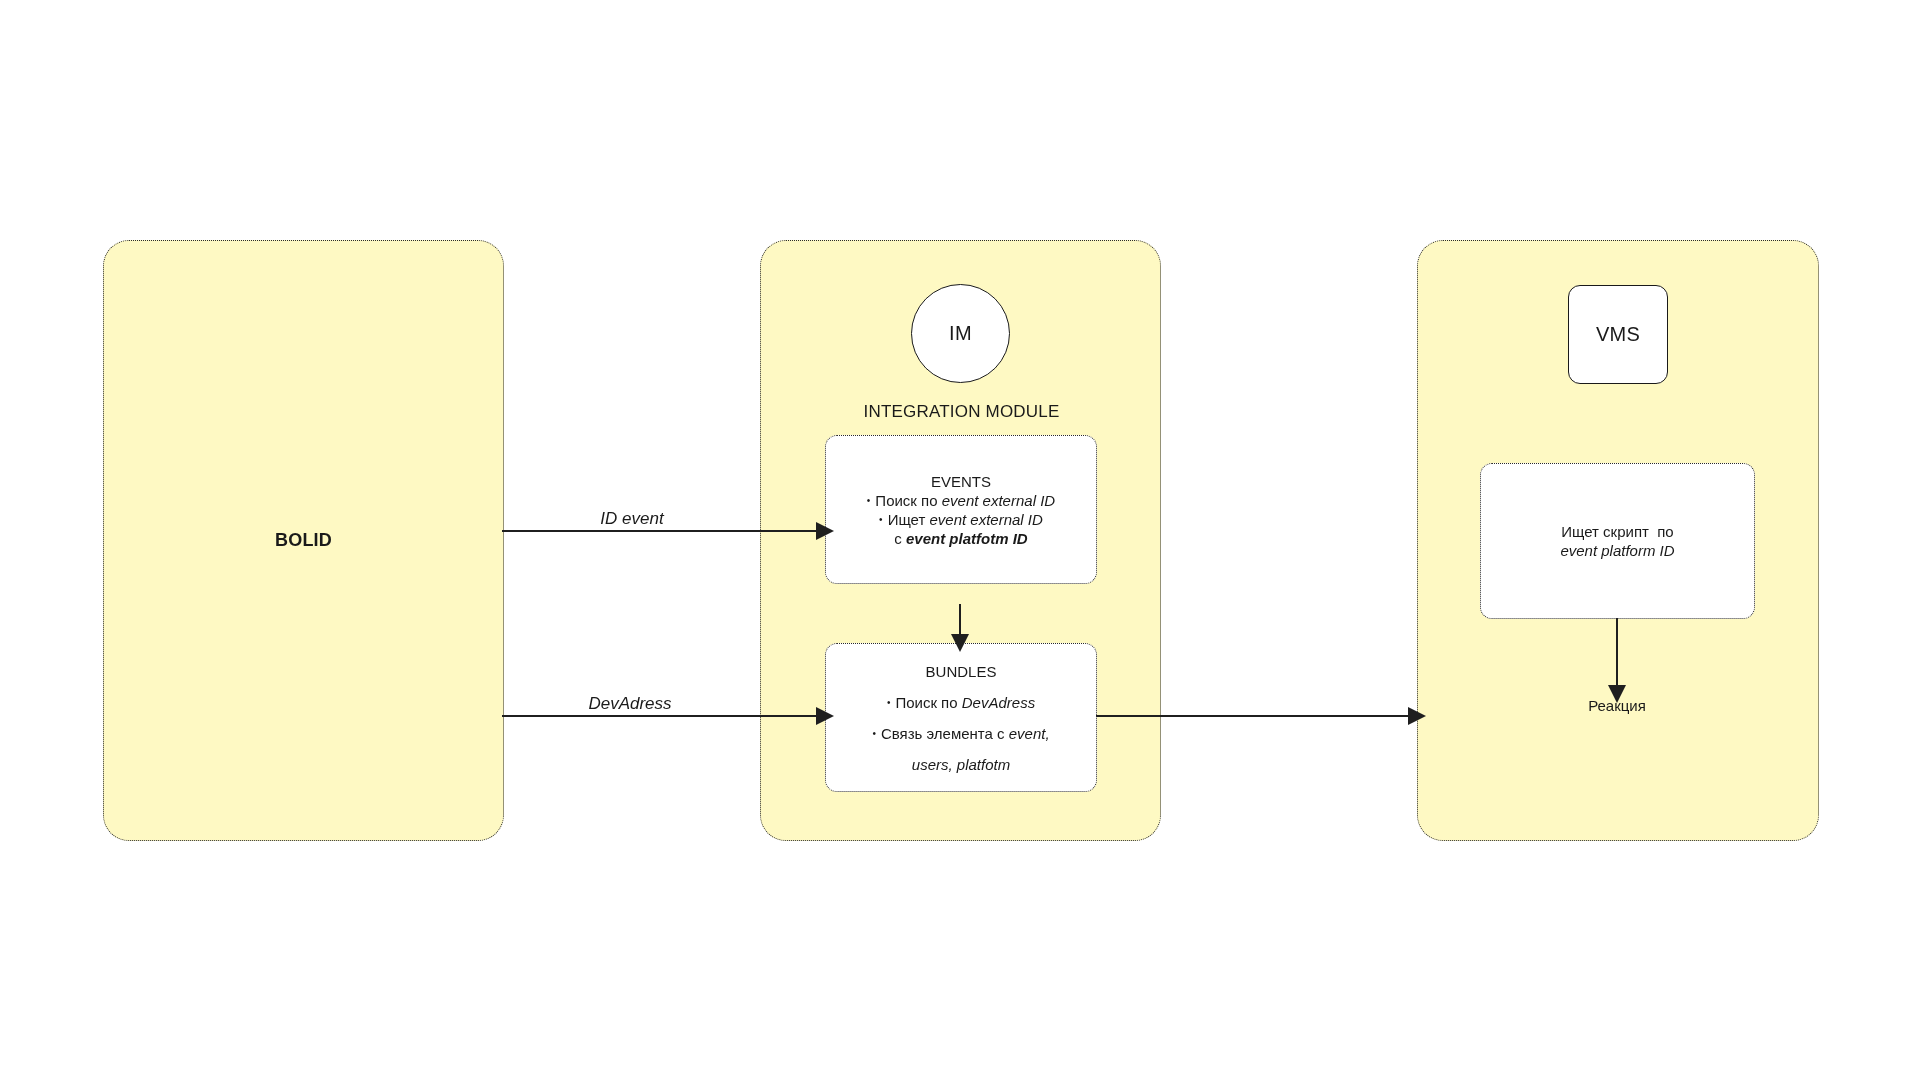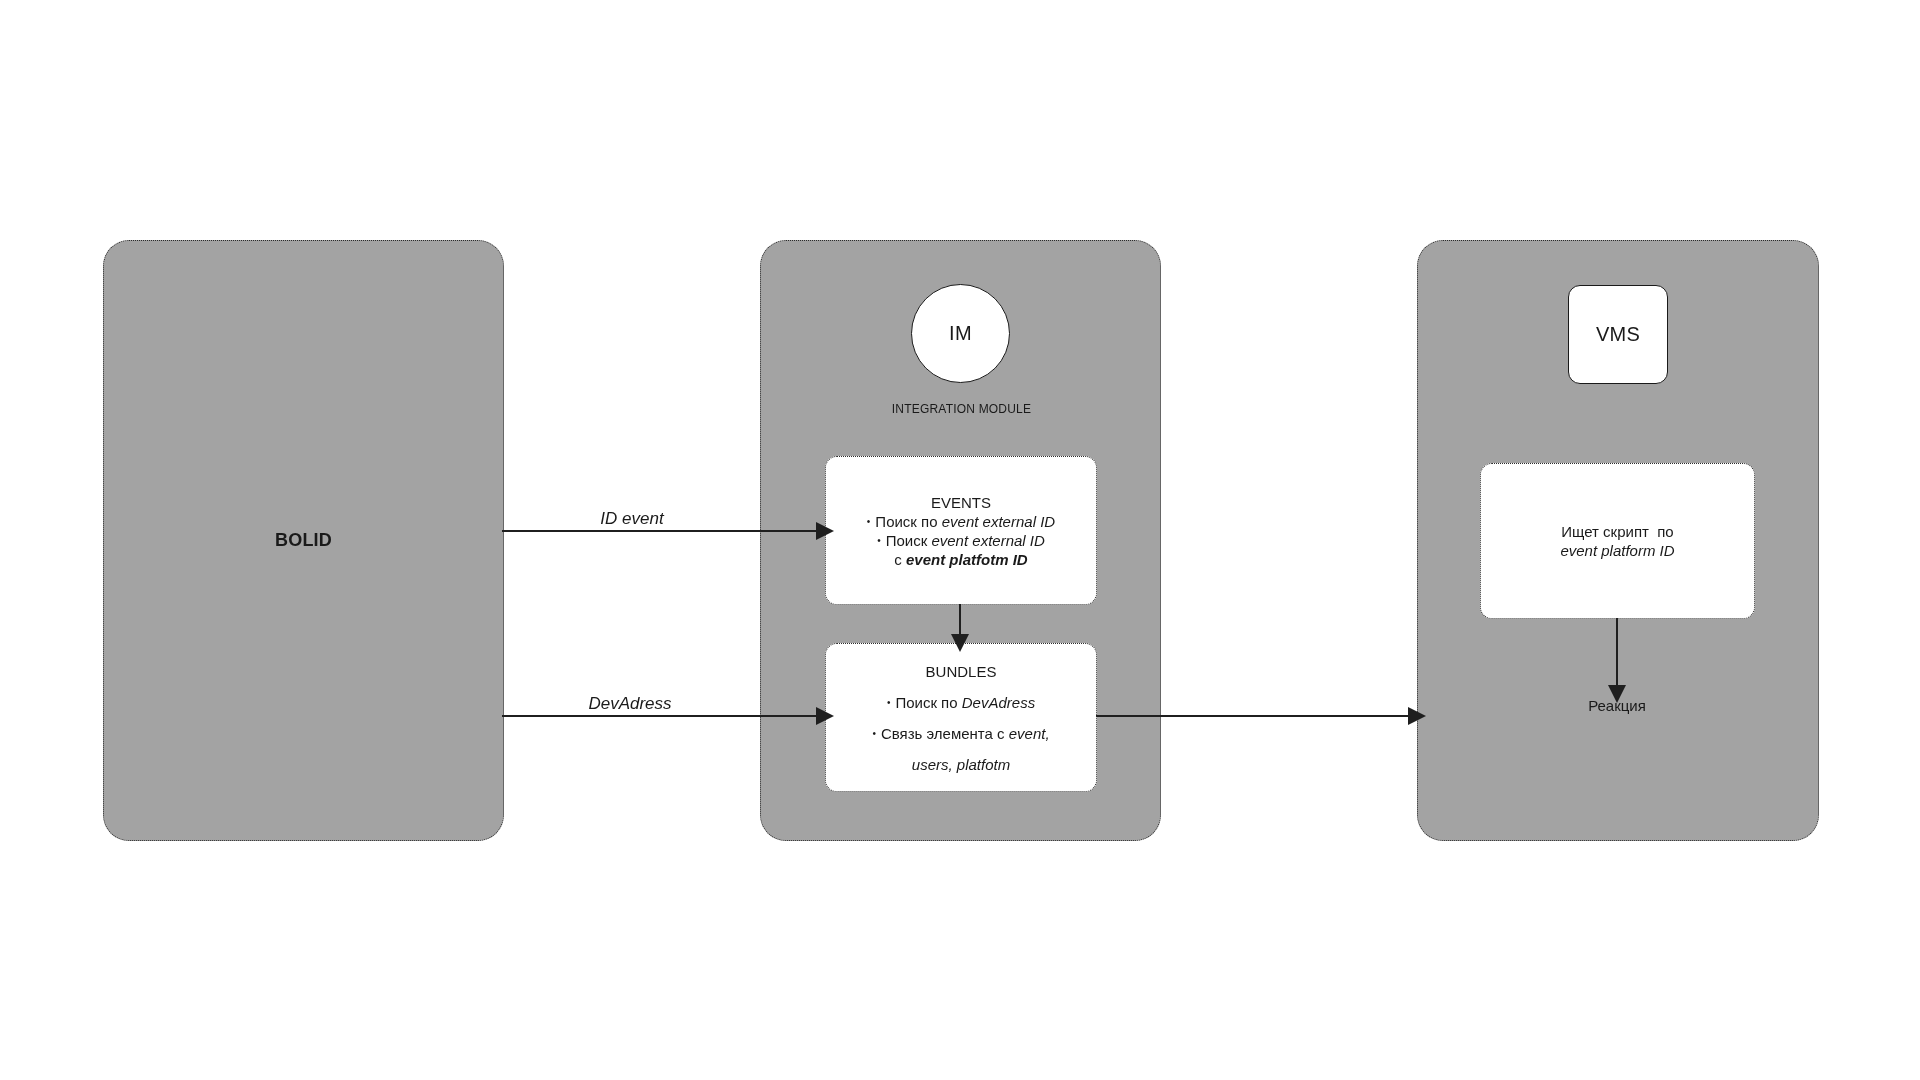--- a/index.html
+++ b/index.html
@@ -3,49 +3,49 @@
 <meta charset="utf-8">
 <style>
   html,body{margin:0;padding:0;background:#fff;}
   body{font-family:"Liberation Sans", sans-serif; color:#1a1a1a;}
   .canvas{position:relative;width:1920px;height:1080px;background:#ffffff;overflow:hidden;}
 
   .container{
     position:absolute;
     border:1.4px dotted #2b2b2b;
     border-radius:26px;
-    background:#a3a3a3;
+    background:#fef9c3;
   }
   .bolid-box{left:103px;top:240px;width:399px;height:599px;
     display:flex;align-items:center;justify-content:center;}
   .bolid-title{font-weight:700;font-size:18px;letter-spacing:.2px;}
 
   .im-container{left:760px;top:240px;width:399px;height:599px;}
   .vms-container{left:1417px;top:240px;width:400px;height:599px;}
 
   .badge{
     position:absolute;border:1.6px solid #1a1a1a;background:#fff;
     display:flex;align-items:center;justify-content:center;
     font-size:20px;letter-spacing:.3px;
   }
   .im-circle{left:911px;top:284px;width:97px;height:97px;border-radius:50%;text-align:center;}
   .vms-square{left:1568px;top:285px;width:98px;height:97px;border-radius:12px;}
 
   .section-title{
     position:absolute;left:760px;top:402px;width:403px;
-    text-align:center;font-size:12px;letter-spacing:.2px;
+    text-align:center;font-size:17px;letter-spacing:.2px;
   }
 
   .node{
     position:absolute;
     border:1.4px dotted #2b2b2b;border-radius:12px;background:#fff;
     display:flex;flex-direction:column;justify-content:center;
     text-align:center;font-size:15px;line-height:19px;
   }
-  .events-box{left:825px;top:456px;width:270px;height:147px;}
+  .events-box{left:825px;top:435px;width:270px;height:147px;}
   .bundles-box{left:825px;top:643px;width:270px;height:147px;gap:12px;}
   .script-box{left:1480px;top:463px;width:273px;height:154px;}
 
   .line{white-space:pre-wrap;}
   .it{font-style:italic;}
   .bi{font-style:italic;font-weight:700;}
   .bullet{font-size:10px;vertical-align:2px;margin-right:5px;}
 
   .flow-label{
     position:absolute;width:200px;text-align:center;
@@ -73,21 +73,21 @@
 
   <div class="container im-container"></div>
   <div class="badge im-circle">
     <span>IM</span>
   </div>
   <div class="section-title">INTEGRATION MODULE</div>
 
   <div class="node events-box">
     <div class="line">EVENTS</div>
     <div class="line"><span class="bullet">•</span><span>Поиск по </span><span class="it">event external ID</span></div>
-    <div class="line"><span class="bullet">•</span><span>Поиск </span><span class="it">event external ID</span></div>
+    <div class="line"><span class="bullet">•</span><span>Ищет </span><span class="it">event external ID</span></div>
     <div class="line"><span>с </span><span class="bi">event platfotm ID</span></div>
   </div>
 
   <div class="node bundles-box">
     <div class="line">BUNDLES</div>
     <div class="line"><span class="bullet">•</span><span>Поиск по </span><span class="it">DevAdress</span></div>
     <div class="line"><span class="bullet">•</span><span>Связь элемента с </span><span class="it">event,</span></div>
     <div class="line it">users, platfotm</div>
   </div>
 

